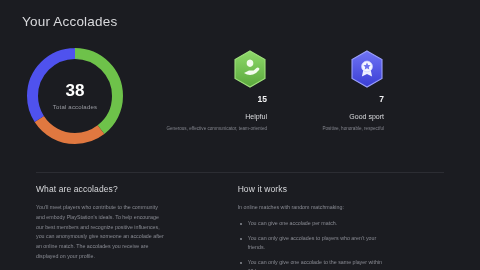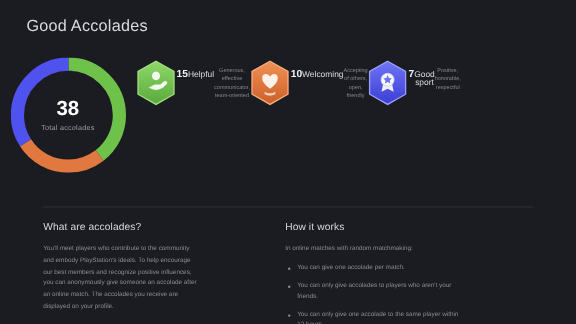--- a/index.html
+++ b/index.html
@@ -36,21 +36,21 @@
     display:flex; flex-direction:column; align-items:center; justify-content:center;
   }
   .donut-total { font-size:17px; font-weight:700; color:#fff; line-height:1; }
   .donut-label {
     font-size:6px; color:#9b9da4; margin-top:5px; letter-spacing:.2px;
   }
 
   
   .cards { flex:1; display:flex; padding-right:12px; }
   .card {
-    flex:1; display:flex; flex-direction:row; align-items:flex-start;
+    flex:1; display:flex; flex-direction:column; align-items:flex-end;
     text-align:center; padding-top:6px;
   }
   .hex { width:34px; height:38px; position:relative; }
   .hex svg { display:block; }
   .card-count {
     margin-top:7px; font-size:8.5px; font-weight:700; color:#f2f2f4; line-height:1;
   }
   .card-name {
     margin-top:9px; font-size:7px; color:#dcdde0; line-height:1;
   }
@@ -89,21 +89,21 @@
     content:""; position:absolute; left:2px; top:4px;
     width:2.5px; height:2.5px; border-radius:50%; background:#8a8c94;
   }
 </style>
 </head>
 <body>
 
 <div class="page">
 
   <div class="header">
-    <div class="page-title">Good Accolades</div>
+    <div class="page-title">Your Accolades</div>
   </div>
 
   <div class="summary">
 
     <div class="donut-wrap">
       <div class="donut">
         <svg width="96" height="96" viewBox="0 0 96 96" aria-hidden="true">
           <g id="donut-arcs" transform="rotate(-90 48 48)" fill="none" stroke-width="11">
               <circle cx="48" cy="48" r="42.5" stroke="#6ec24a" stroke-dasharray="105.40870087702595 161.62667467810647" stroke-dashoffset="0"></circle>
               <circle cx="48" cy="48" r="42.5" stroke="#e07840" stroke-dasharray="70.27246725135063 196.76290830378178" stroke-dashoffset="-105.40870087702595"></circle>
@@ -131,38 +131,20 @@
             <polygon points="17,1 32,9.5 32,28.5 17,37 2,28.5 2,9.5" fill="url(#g0)" stroke="#9fe07c" stroke-width="1.1"></polygon>
             <path d="M11 23 q6 4 12 0 l3 -3 q1.2 -1.4 -0.4 -2.2 q-1.3 -0.6 -2.4 0.4 l-2.6 2.2 h-4.6" fill="#f2fbec"></path>
             <path d="M17 9.5 q3.6 0.6 3.3 4.2 q-0.2 2.6 -3.3 3.2 q-3.1 -0.6 -3.3 -3.2 q-0.3 -3.6 3.3 -4.2z" fill="#f2fbec"></path>
           </svg>
         </div>
         <div class="card-count">15</div>
         <div class="card-name">Helpful</div>
         <div class="card-desc">Generous, effective communicator, team-oriented</div>
       </div>
 
-      <div class="card">
-        <div class="hex">
-          <svg width="34" height="38" viewBox="0 0 34 38">
-            <defs>
-              <linearGradient id="g1" x1="0" y1="0" x2="0" y2="1">
-                <stop offset="0" stop-color="#f09255"></stop>
-                  <stop offset="1" stop-color="#cc5f29"></stop>
-              </linearGradient>
-            </defs>
-            <polygon points="17,1 32,9.5 32,28.5 17,37 2,28.5 2,9.5" fill="url(#g1)" stroke="#f7ae7c" stroke-width="1.1"></polygon>
-            <path d="M17 24 q-6.5 -4.6 -6.5 -9 q0 -3.4 3.2 -3.4 q2.2 0 3.3 2.1 q1.1 -2.1 3.3 -2.1 q3.2 0 3.2 3.4 q0 4.4 -6.5 9z" fill="#fdf2e9"></path>
-            <path d="M12.5 26.5 q4.5 2.6 9 0 l0 2 q-4.5 2.4 -9 0z" fill="#fdf2e9" opacity=".75"></path>
-          </svg>
-        </div>
-        <div class="card-count">10</div>
-        <div class="card-name">Welcoming</div>
-        <div class="card-desc">Accepting of others, open, friendly</div>
-      </div>
 
       <div class="card">
         <div class="hex">
           <svg width="34" height="38" viewBox="0 0 34 38">
             <defs>
               <linearGradient id="g2" x1="0" y1="0" x2="0" y2="1">
                 <stop offset="0" stop-color="#7074f5"></stop>
                   <stop offset="1" stop-color="#3a3ed4"></stop>
               </linearGradient>
             </defs>

